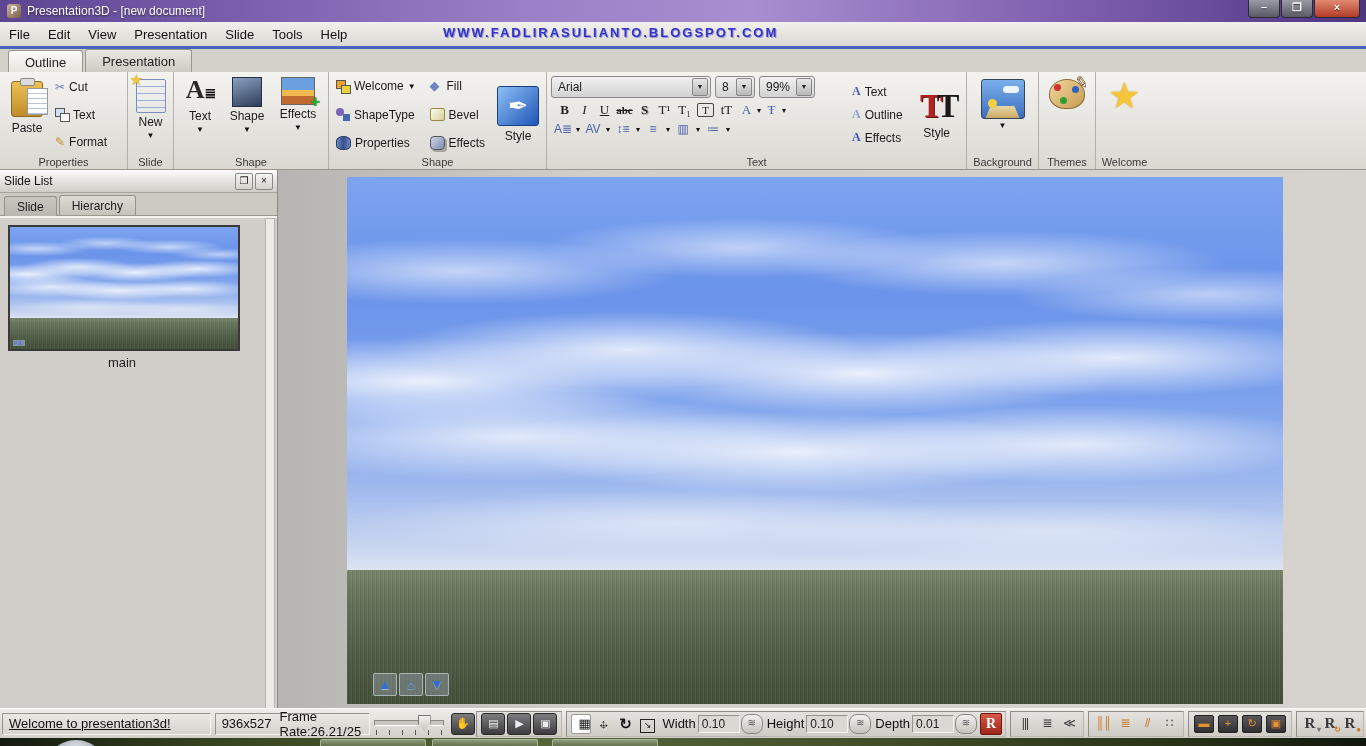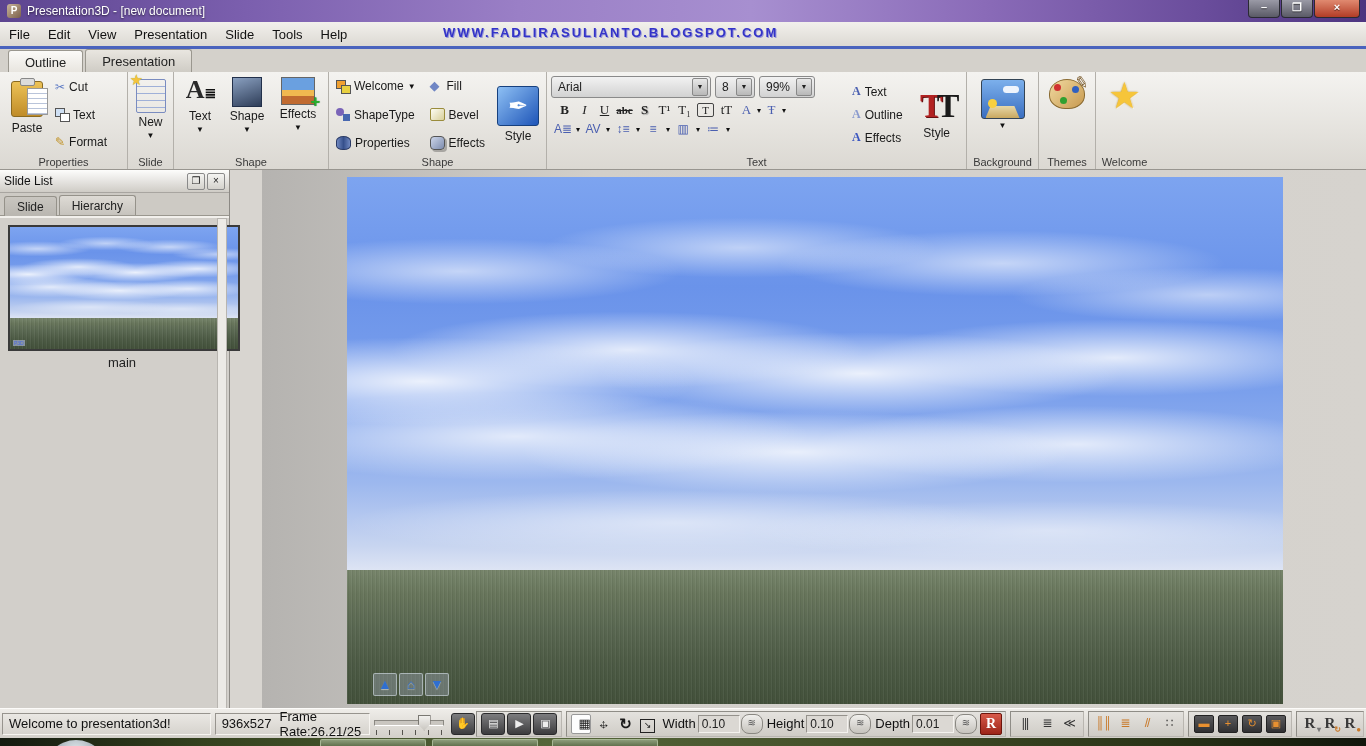--- a/index.html
+++ b/index.html
@@ -147,21 +147,21 @@
   .icon-themes{width:34px;height:28px;border-radius:50% 50% 45% 45%;background:linear-gradient(135deg,#f0d9a0,#c89a50);border:1px solid #8a6a30;position:relative;}
   .icon-themes i{position:absolute;border-radius:50%;width:7px;height:7px;}
   .icon-themes i:nth-child(1){left:4px;top:4px;background:#d03030;}
   .icon-themes i:nth-child(2){right:5px;top:6px;background:#3060c0;}
   .icon-themes i:nth-child(3){left:10px;bottom:4px;background:#30a030;}
   .icon-themes .brush{position:absolute;right:-4px;top:-7px;color:#7a5a2a;font-size:16px;transform:rotate(10deg);}
   .icon-star{font-size:36px;line-height:34px;color:#f6c53a;text-shadow:0 0 2px #b8860b,1px 1px 0 #fff;}
   
   #workspace{position:absolute;left:262px;top:170px;width:1104px;height:538px;background:linear-gradient(90deg,#b5b3b0,#d2cfca 30%,#d6d3ce);}
   
-  #panel{position:absolute;left:0;top:170px;width:230px;height:538px;background:#ec4899;border-right:1px solid #8c8984;box-sizing:border-box;}
+  #panel{position:absolute;left:0;top:170px;width:278px;height:538px;background:#ec4899;border-right:1px solid #8c8984;box-sizing:border-box;}
   .panel-head{height:22px;background:linear-gradient(#fdfdfc,#cfccc6);border-bottom:1px solid #a8a5a0;display:flex;align-items:center;padding:0 4px;}
   .panel-title{flex:1;font-size:12px;color:#111;}
   .phbtn{width:16px;height:15px;margin-left:2px;border:1px solid #8a8a8a;background:linear-gradient(#f4f4f2,#d4d2cc);font-size:10px;line-height:14px;text-align:center;border-radius:2px;}
   .panel-tabs{height:22px;display:flex;align-items:flex-end;padding-left:4px;border-bottom:1px solid #9a978f;background:#cdcac4;}
   .ptab{padding:3px 12px 2px;font-size:12px;border:1px solid #95928a;border-bottom:none;border-radius:3px 3px 0 0;background:linear-gradient(#dedbd5,#c6c3bd);margin-right:2px;}
   .ptab.active{background:linear-gradient(#c9c6c0,#b9b6b0);position:relative;top:1px;font-weight:normal;}
   .panel-body{position:relative;height:calc(100% - 44px);background:#d2cfca;border-top:2px solid #f2f0ec;}
   .panel-scroll{position:absolute;right:2px;top:0;bottom:0;width:8px;background:#eceae6;border:1px solid #b8b5b0;}
   .thumb-wrap{width:228px;margin:7px 0 0 8px;}
   .thumb{width:228px;height:122px;border:2px solid #3a3a3a;position:relative;overflow:hidden;}
@@ -205,21 +205,21 @@
   #statusbar{
     position:absolute;left:0;top:708px;width:1366px;height:30px;
     background:linear-gradient(#efede9,#d2cfc9);border-top:1px solid #fcfbf9;
     display:flex;align-items:center;padding:0 2px;box-sizing:border-box;font-size:13px;
   }
   .sb-cell{
     height:22px;display:flex;align-items:center;padding:0 6px;box-sizing:border-box;
     border:1px solid #97948e;border-right-color:#f6f4f0;border-bottom-color:#f6f4f0;
     margin-right:4px;color:#111;
   }
-  #sb-msg{width:240px;}
+  #sb-msg{width:240px;text-decoration:underline;}
   #sb-res{width:178px;gap:8px;}
   .sb-slider{position:relative;width:82px;height:22px;margin-right:6px;}
   .sb-track{position:absolute;left:0;right:0;top:7px;height:4px;border:1px solid #8a8882;border-bottom-color:#fff;background:#c9c6c0;}
   .sb-thumb{position:absolute;left:62%;top:2px;width:11px;height:14px;background:linear-gradient(#f2f1ee,#c9c6c0);border:1px solid #7a7872;clip-path:polygon(0 0,100% 0,100% 60%,50% 100%,0 60%);}
   .sb-ticks{position:absolute;left:2px;right:2px;bottom:0;height:5px;display:flex;justify-content:space-between;}
   .sb-ticks i{width:1px;height:5px;background:#55534e;}
   .dkbtn{
     width:22px;height:20px;border-radius:3px;margin:0 1px;
     background:linear-gradient(#7d7d7f,#3c3c3e);border:1px solid #2a2a2c;
     color:#eee;font-size:11px;line-height:19px;text-align:center;flex:0 0 auto;

